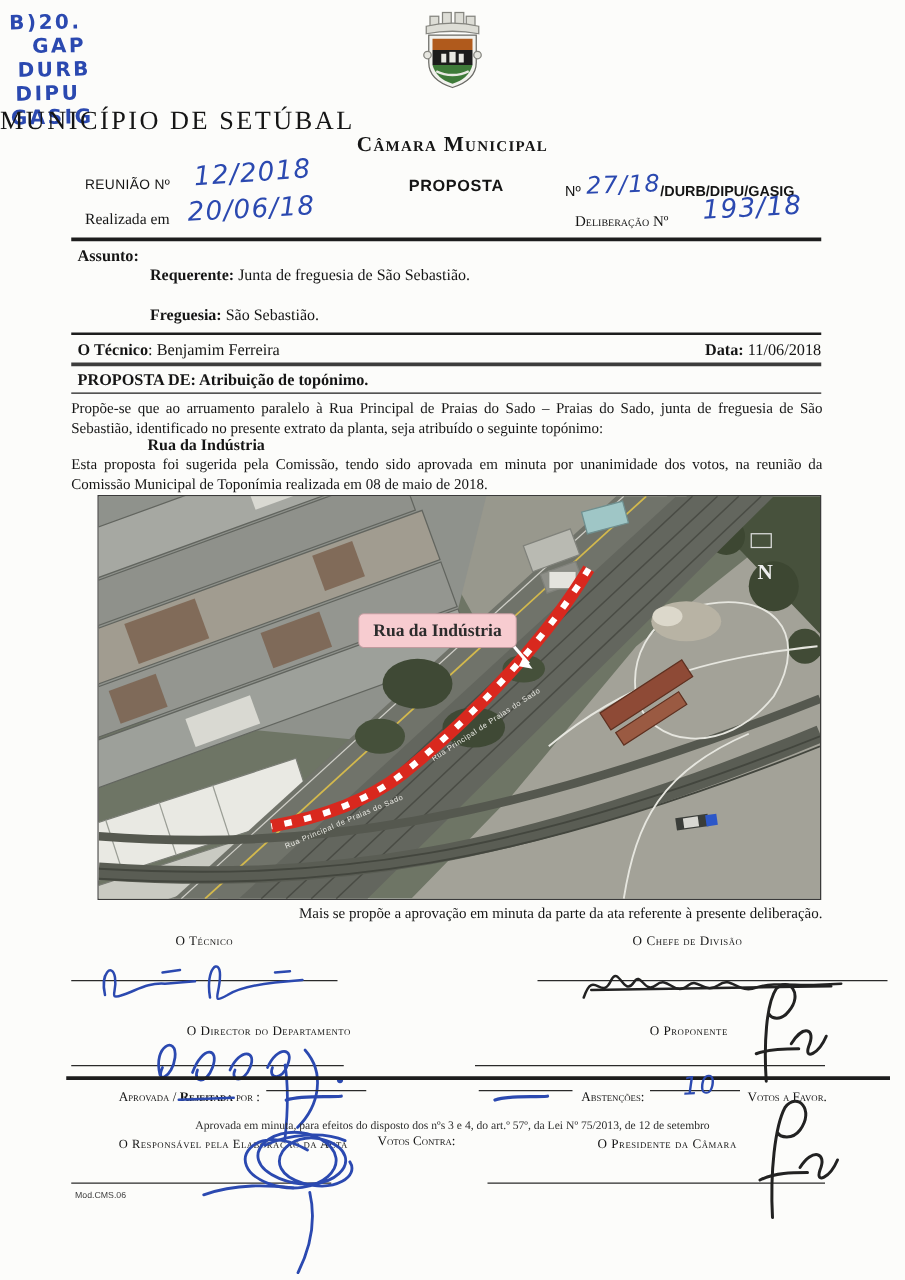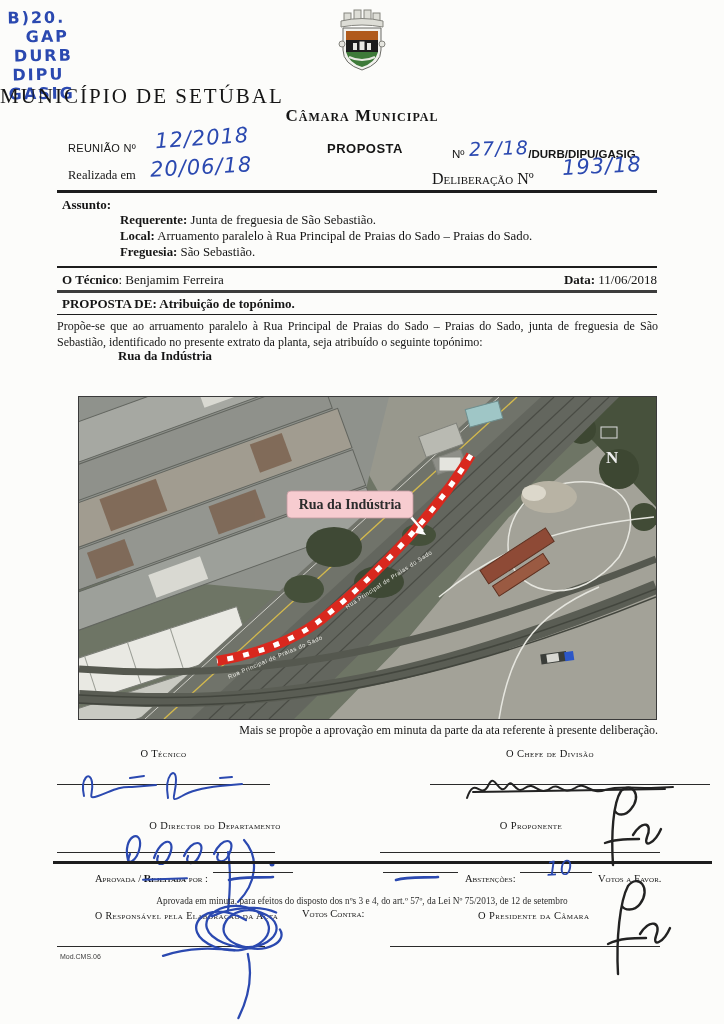--- a/index.html
+++ b/index.html
@@ -70,34 +70,30 @@
   <div class="abs hand" style="left:155px;top:126px;font-size:21px;transform:rotate(-4deg);">12/2018</div>
   <div class="abs" style="left:68px;top:168px;font-size:12.5px;">Realizada em</div>
   <div class="abs hand" style="left:150px;top:155px;font-size:21px;transform:rotate(-3deg);">20/06/18</div>
 
   <div class="abs sans b" style="left:300px;top:141px;width:130px;text-align:center;font-size:13px;letter-spacing:.5px;">PROPOSTA</div>
 
   <div class="abs" style="left:452px;top:140px;white-space:nowrap;">
     <span class="sans" style="font-size:11.5px;">Nº</span>
     <span class="hand" style="font-size:19px;position:relative;top:-3px;transform:rotate(-2deg);display:inline-block;">27/18</span><span class="sans b" style="font-size:11.5px;">/DURB/DIPU/GASIG</span>
   </div>
-  <div class="abs sc" style="left:432px;top:170px;font-size:16px;text-align:right;">Deliberação Nº</div>
+  <div class="abs sc" style="left:460px;top:170px;font-size:12px;text-align:right;">Deliberação Nº</div>
   <div class="abs hand" style="left:562px;top:154px;font-size:21px;transform:rotate(-3deg);">193/18</div>
 
   <div class="rule" style="left:57px;top:190px;width:600px;height:3px;"></div>
 
   <div class="abs b" style="left:62px;top:197px;font-size:13px;">Assunto:</div>
   <div class="abs" style="left:120px;top:213px;font-size:12.8px;">
     <span class="b">Requerente:</span>
     <span>Junta de freguesia de São Sebastião.</span>
   </div>
-  <div class="abs" style="left:120px;top:229px;font-size:12.8px;">
-    <span class="b">Local:</span>
-    <span>Arruamento paralelo à Rua Principal de Praias do Sado – Praias do Sado.</span>
-  </div>
   <div class="abs" style="left:120px;top:245px;font-size:12.8px;">
     <span class="b">Freguesia:</span>
     <span>São Sebastião.</span>
   </div>
   <div class="rule" style="left:57px;top:266px;width:600px;height:1.5px;"></div>
 
   <div class="abs" style="left:62px;top:272px;font-size:13px;">
     <span class="b">O Técnico</span><span>: Benjamim Ferreira</span>
   </div>
   <div class="abs" style="left:457px;top:272px;width:200px;text-align:right;font-size:13px;">
@@ -107,20 +103,21 @@
   <div class="rule" style="left:57px;top:290px;width:600px;height:2.5px;background:#3c3c3c;"></div>
 
   <div class="abs b" style="left:62px;top:296px;font-size:13px;">
     <span>PROPOSTA DE:</span>
     <span>Atribuição de topónimo.</span>
   </div>
   <div class="rule" style="left:57px;top:314px;width:600px;height:1px;"></div>
 
   <div class="abs serifbody" style="left:57px;top:319px;width:601px;">Propõe-se que ao arruamento paralelo à Rua Principal de Praias do Sado – Praias do Sado, junta de freguesia de São Sebastião, identificado no presente extrato da planta, seja atribuído o seguinte topónimo:</div>
   <div class="abs b" style="left:118px;top:349px;font-size:12.8px;">Rua da Indústria</div>
+  <div class="abs serifbody" style="left:57px;top:364px;width:601px;">Esta proposta foi sugerida pela Comissão, tendo sido aprovada em minuta por unanimidade dos votos, na reunião da Comissão Municipal de Toponímia realizada em 08 de maio de 2018.</div>
 
   <div class="abs" style="left:78px;top:396px;width:577px;height:322px;border:1px solid #3a3a3a;">
     <svg width="577" height="322" viewBox="0 0 577 322">
       <rect width="577" height="322" fill="#6e7565"></rect>
       <polygon points="300,322 577,322 577,105 520,48 430,120 330,240 250,322" fill="#a3a298"></polygon>
       <polygon points="470,0 577,0 577,110 515,45" fill="#47513c"></polygon>
       <circle cx="540" cy="72" r="20" fill="#3d4732"></circle>
         <circle cx="502" cy="32" r="15" fill="#3d4732"></circle>
       <circle cx="565" cy="120" r="14" fill="#414b36"></circle>
       <polygon points="300,0 470,0 420,90 330,150 280,60" fill="#98988d"></polygon>
@@ -227,21 +224,21 @@
     </svg>
   </div>
   <div class="sig" style="left:455px;top:762px;">
     <svg width="230" height="48" viewBox="0 0 230 48" fill="none" stroke="#222222" stroke-width="2" stroke-linecap="round">
       <path d="M12,36 C20,12 26,40 34,22 C40,10 44,36 52,24 C58,14 60,34 70,26 C80,18 84,36 96,26 C104,20 108,34 120,26 C130,18 136,34 150,28 C162,24 176,26 196,26 L218,25"></path>
       <path d="M18,30 L210,27"></path>
     </svg>
   </div>
 
   <div class="abs siglabel" style="left:90px;top:820px;width:250px;">O Director do Departamento</div>
-  <div class="abs siglabel" style="left:411px;top:820px;width:240px;">O Proponente</div>
+  <div class="abs siglabel" style="left:431px;top:820px;width:240px;">O Proponente</div>
   <div class="sigline" style="left:57px;top:852px;width:218px;"></div>
   <div class="sigline" style="left:380px;top:852px;width:280px;"></div>
 
   <div class="sig" style="left:110px;top:818px;">
     <svg width="250" height="95" viewBox="0 0 250 95" fill="none" stroke="#2b49b0" stroke-width="2.2" stroke-linecap="round">
       <path d="M18,42 C12,18 32,10 30,28 C28,44 14,50 20,36"></path>
       <path d="M44,40 C52,18 66,20 60,36 C55,50 44,48 48,38"></path>
       <path d="M74,38 C82,20 96,22 90,36 C85,49 74,47 78,38"></path>
       <path d="M104,36 C112,18 126,20 120,34 C116,47 104,45 108,36"></path>
       <path d="M134,22 C150,40 146,66 128,84"></path>

